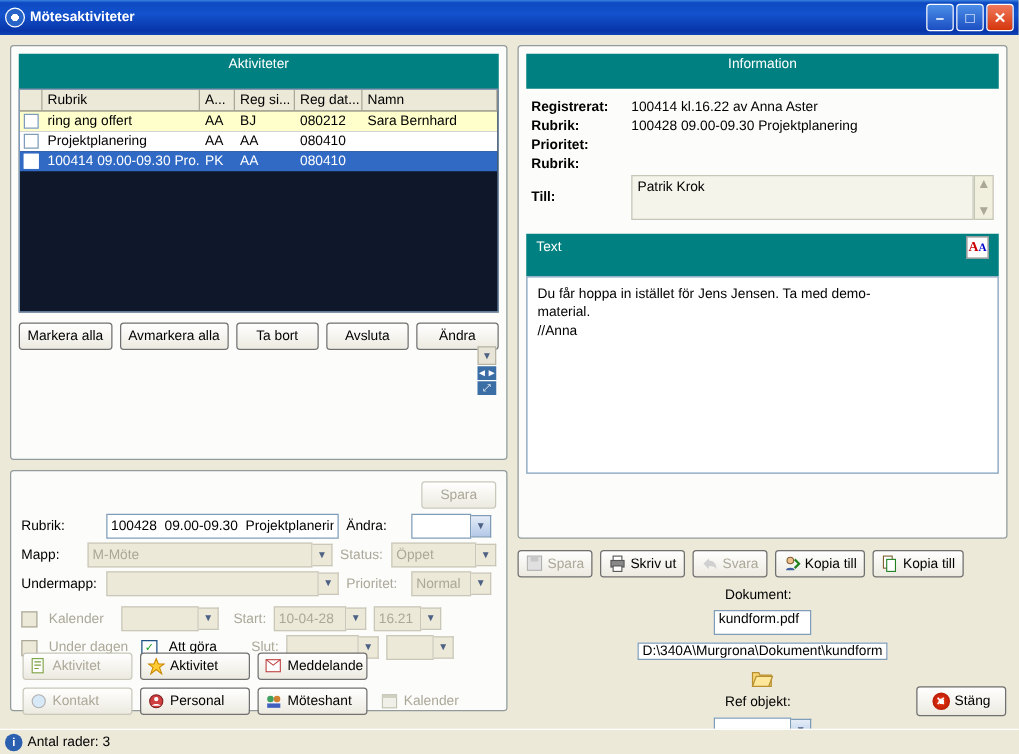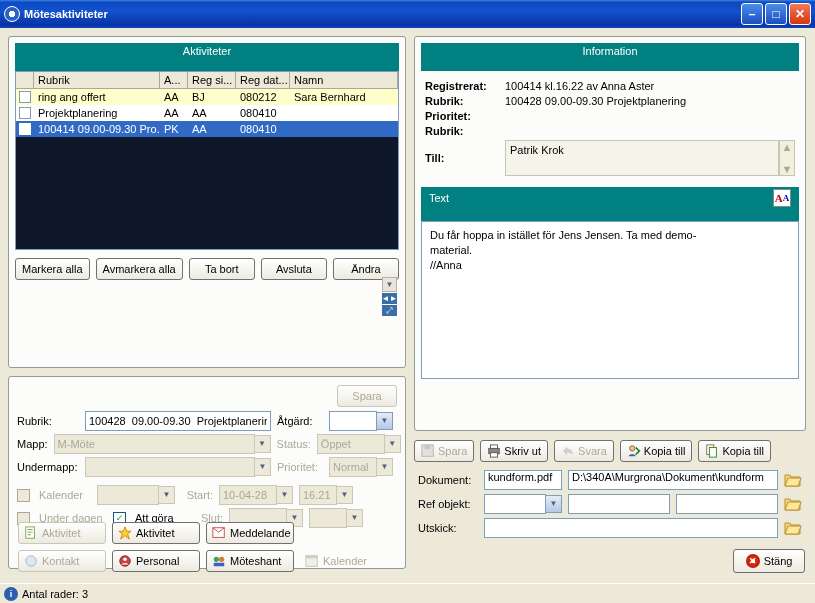--- a/index.html
+++ b/index.html
@@ -62,21 +62,21 @@
 
 .toolbtns { display:flex; gap:6px; margin:6px;text-align:center; }
 .toolbtn { width:88px; height:22px; border:1px solid #707070; background:linear-gradient(to bottom,#fff,#eceae0); border-radius:3px; display:flex; align-items:center; gap:4px; padding:0 5px; cursor:pointer; font-size:11px; }
 .toolbtn.dis { color:#aca899; border-color:#c9c7ba; }
 .ticon { width:14px; height:14px; flex:none; }
 
 .rbtns { display:flex; gap:6px; padding:0 0 4px 0; }
 .rbtn { height:22px; border:1px solid #707070; background:linear-gradient(to bottom,#fff,#eceae0); border-radius:3px; display:flex; align-items:center; gap:3px; padding:0 6px; cursor:pointer; white-space:nowrap; }
 .rbtn.dis { color:#aca899; }
 
-.doc-row { display:flex; align-items:center; gap:6px; margin:4px 0; padding:0 4px; }
+.doc-row { display:flex; align-items:center; gap:6px; margin:4px 0; padding:0 4px;flex-direction:column; }
 .doc-row .dlbl { width:60px; }
 .doc-row .dfield { border:1px solid #7f9db9; background:#fff; height:20px; padding:0 3px; overflow:hidden; white-space:nowrap; }
 .folder-icon { width:18px; height:18px; cursor:pointer; }
 
 .close-btn { position:absolute; right:10px; bottom:10px; width:72px; height:24px; border:1px solid #707070; background:linear-gradient(to bottom,#fff,#eceae0); border-radius:3px; display:flex; align-items:center; justify-content:center; gap:4px; cursor:pointer; }
 .close-btn .xicon { width:14px;height:14px;background:radial-gradient(circle,#fff 20%,#e03010 24%,#a01000 100%);border-radius:50%;display:flex;align-items:center;justify-content:center;color:#fff;font-size:9px;font-weight:bold; }
 
 .statusbar { position:absolute; left:0; right:0; bottom:0; height:20px; background:#ece9d8; border-top:1px solid #fff; display:flex; align-items:center; padding:0 4px; gap:4px; }
 .sicon { width:14px;height:14px;background:#2b5fb0;border-radius:50%;display:flex;align-items:center;justify-content:center;color:#fff;font-size:9px;font-weight:bold; }
 
@@ -167,30 +167,30 @@
   <div class="panel-outer left-bottom">
     <div class="formgrid">
       <div style="display:flex;justify-content:flex-end;margin-bottom:4px;">
         <div class="wbtn dis" style="flex:none;width:60px;color:#aca899;border-color:#c9c7ba;">
             <span>Spara</span>
           </div>
       </div>
       <div class="frow">
         <div class="flabel">Rubrik:</div>
         <input class="finput" style="width: 186px;" value="100428  09.00-09.30  Projektplanering">
-        <div class="flabel" style="width:46px;">Åtgärd:</div>
+        <div class="flabel" style="width:46px;">Ändra:</div>
         <div class="fdrop">
             <input class="finput" style="width: 48px;">
             <div class="dd">▼</div>
           </div>
       </div>
       <div class="frow">
         <div class="flabel">Mapp:</div>
         <div class="fdrop">
-            <input class="finput dis" style="width: 201px;" value="M-Möte">
+            <input class="finput dis" style="width: 180px;" value="M-Möte">
             <div class="dd" style="border-color:#c9c7ba;background:#ece9d8;">▼</div>
           </div>
         <div class="flabel dis" style="width:46px;">Status:</div>
         <div class="fdrop">
             <input class="finput dis" style="width: 68px;" value="Öppet">
             <div class="dd" style="border-color:#c9c7ba;background:#ece9d8;">▼</div>
           </div>
       </div>
       <div class="frow">
         <div class="flabel">Undermapp:</div>

